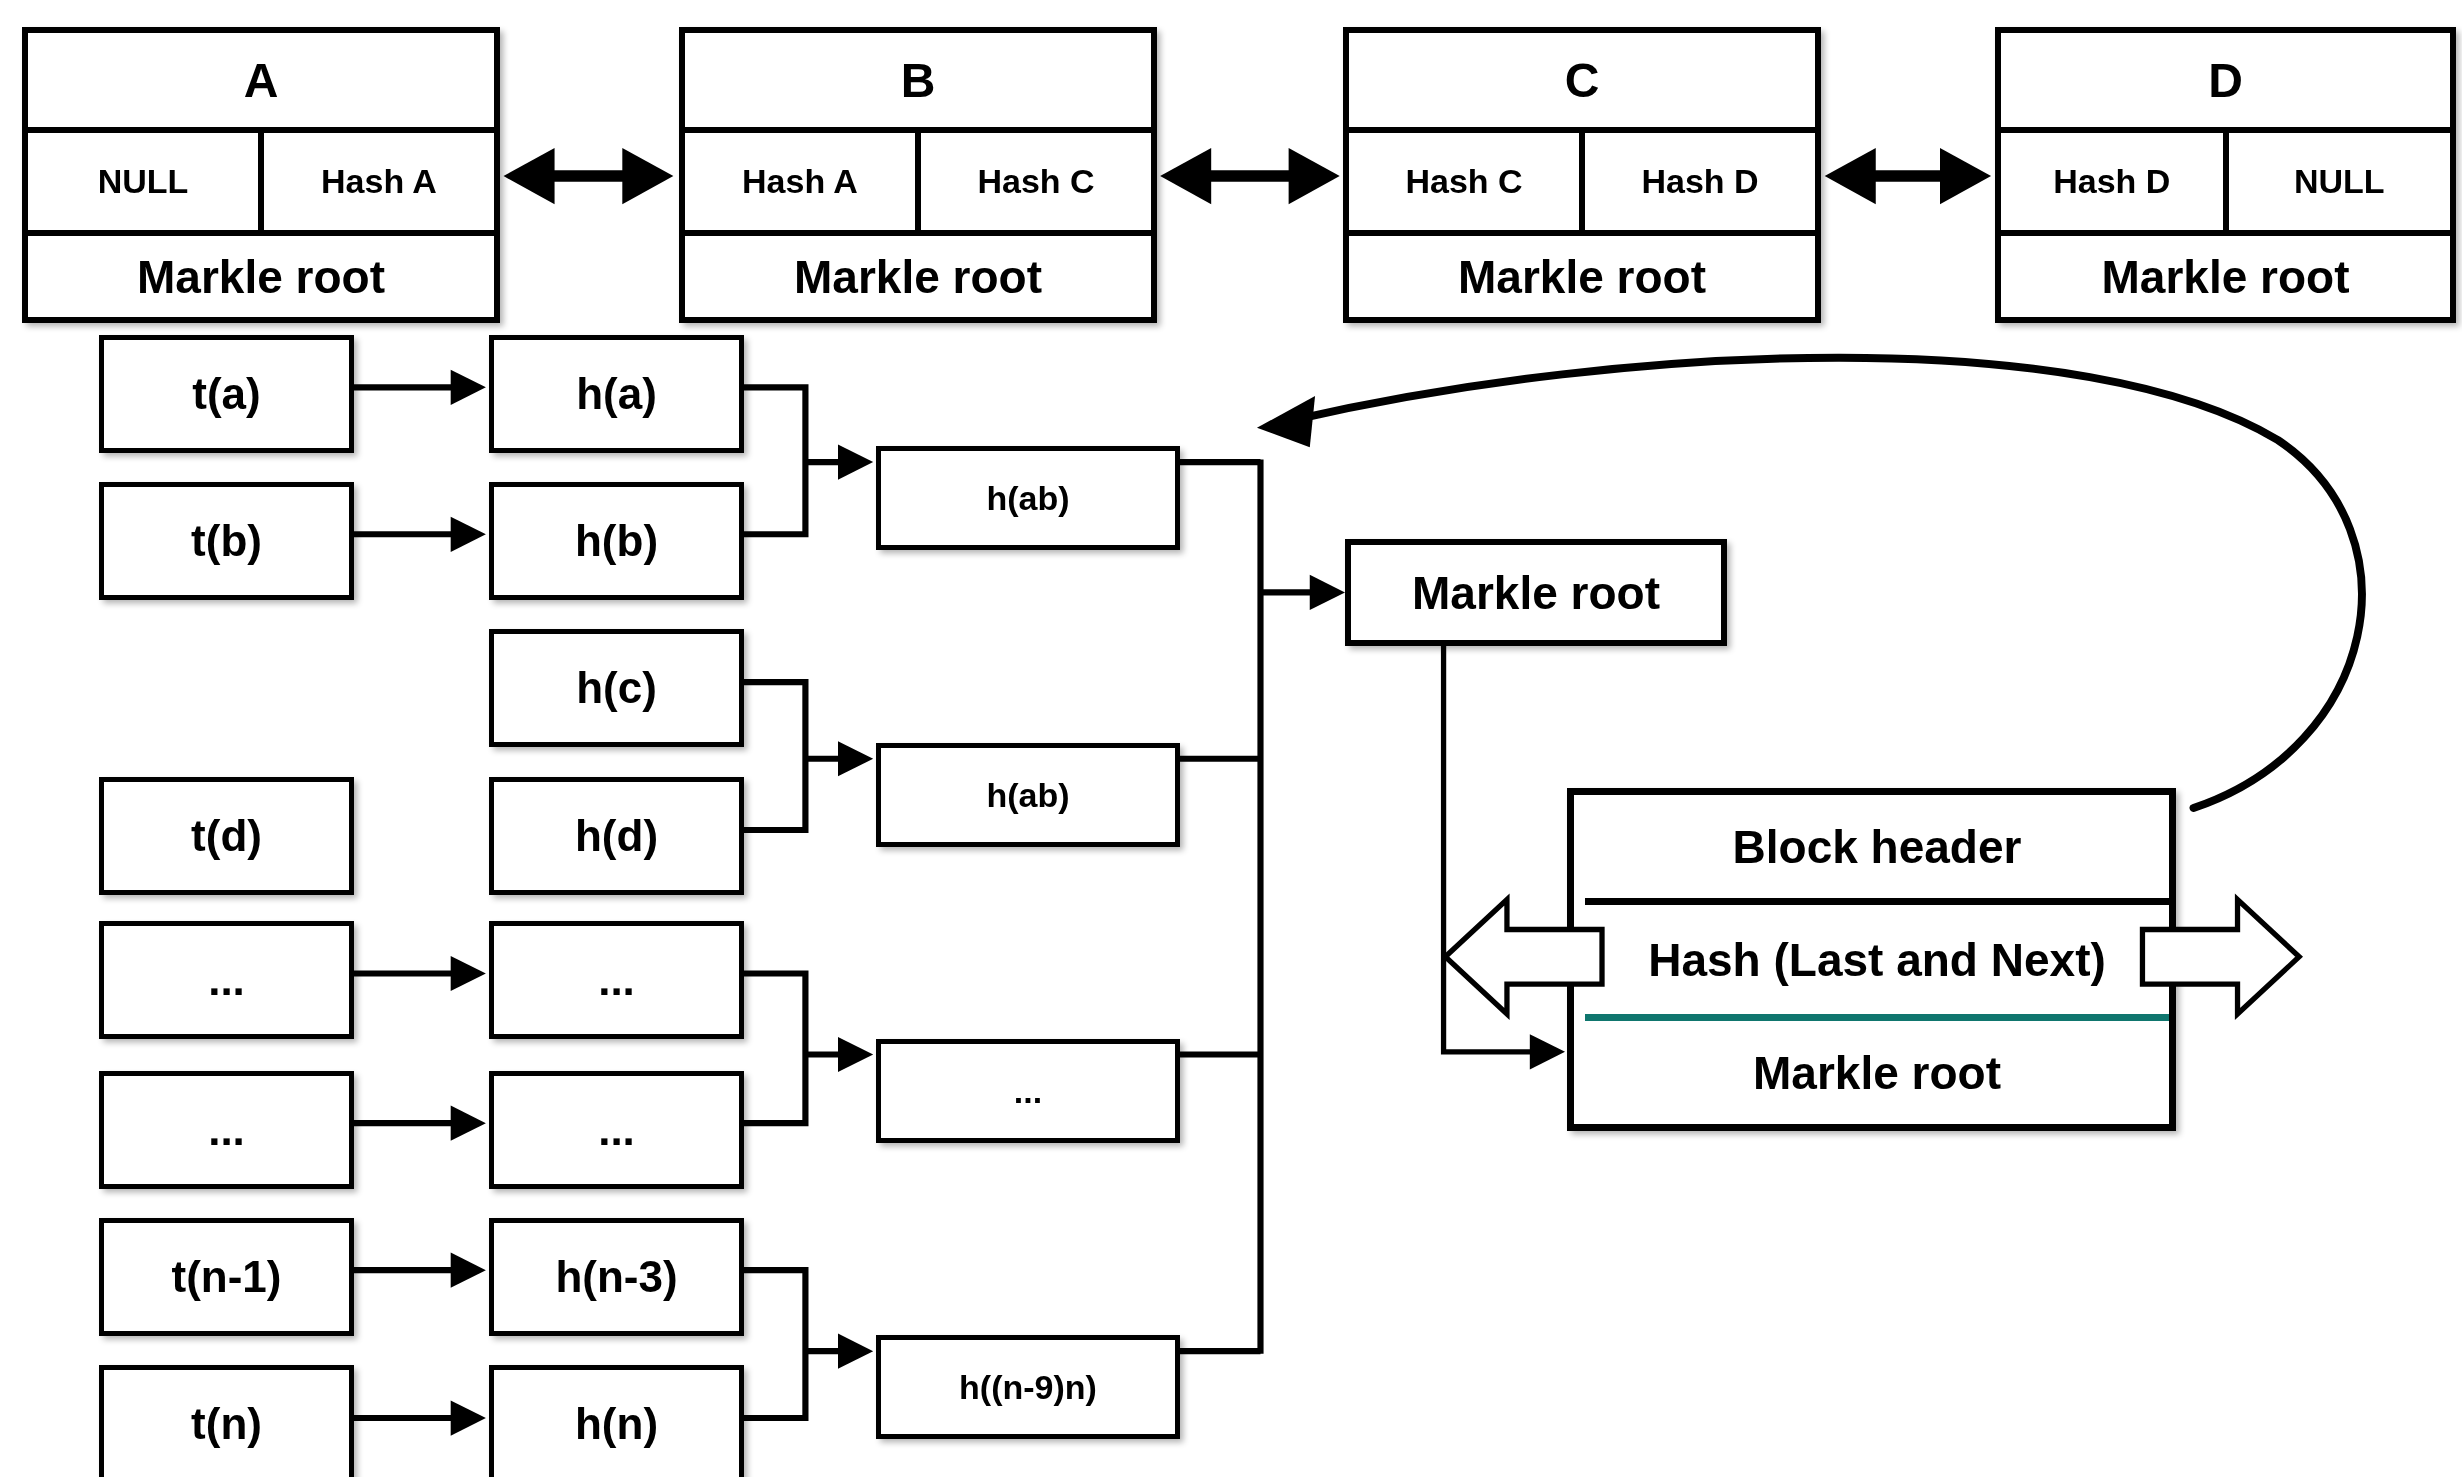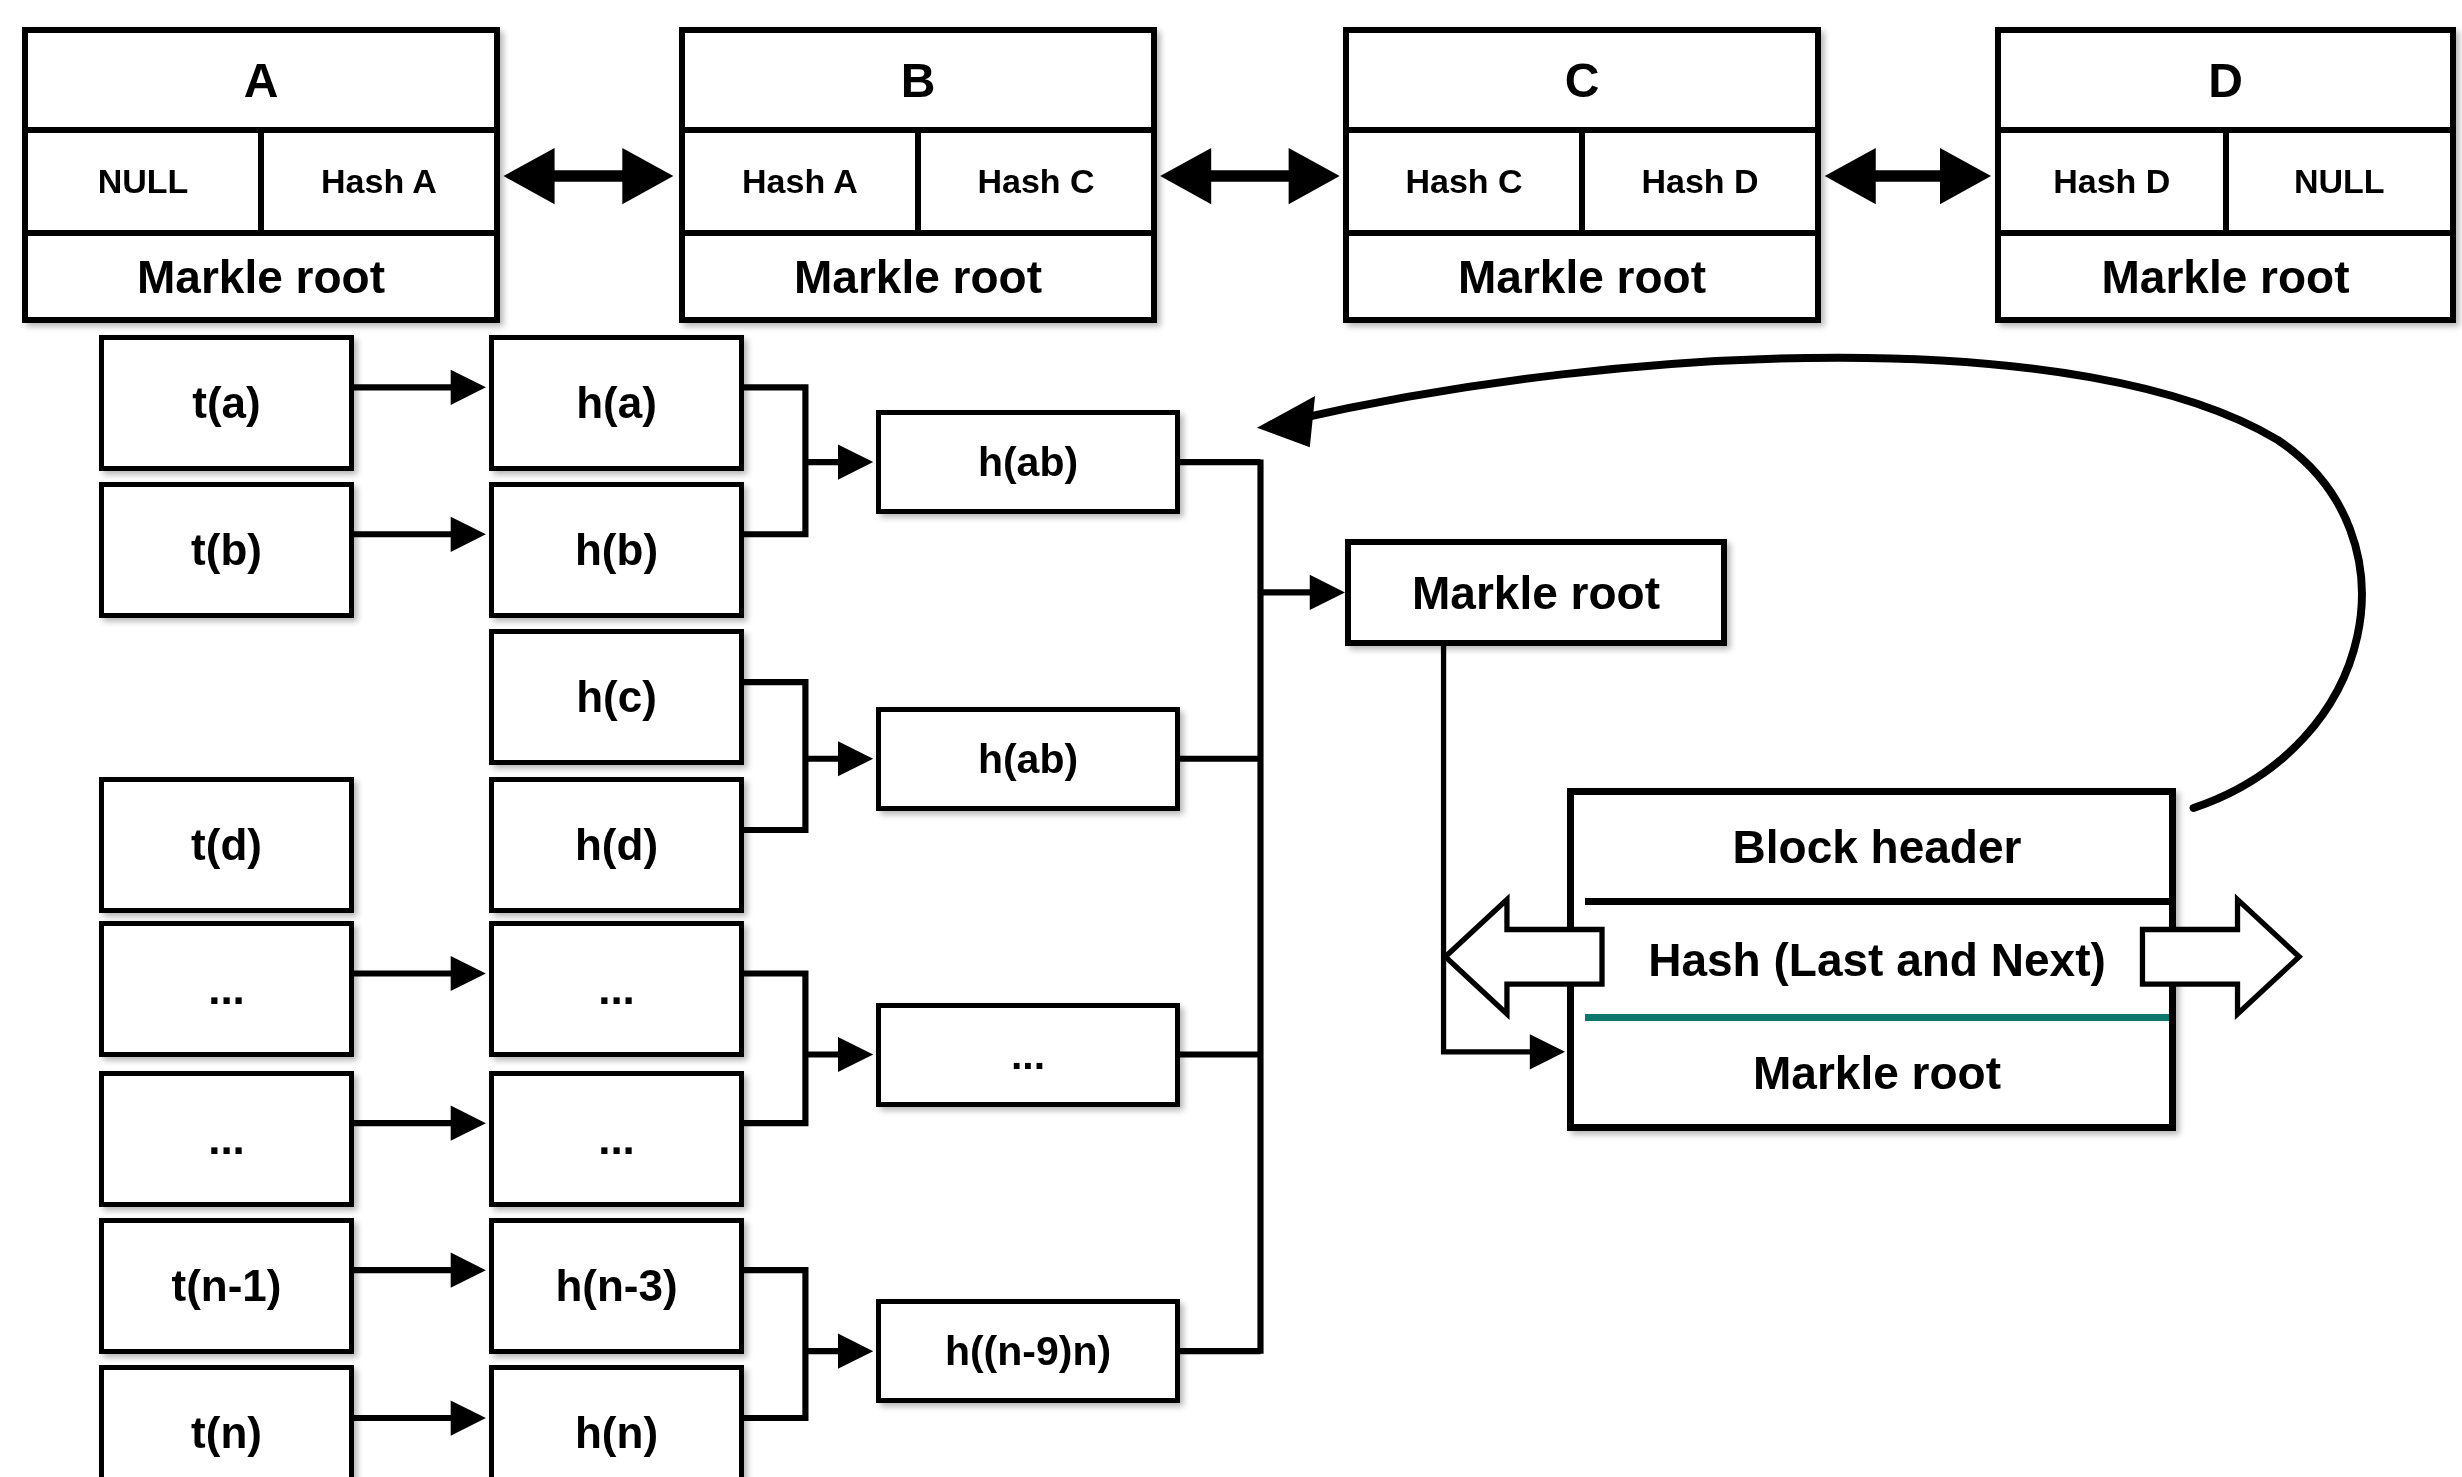--- a/index.html
+++ b/index.html
@@ -13,24 +13,24 @@
   .chain{display:flex;flex-direction:column;}
   .cb-title{flex:0 0 94px;display:flex;align-items:center;justify-content:center;
             border-bottom:6.2px solid #000;font-size:48px;font-weight:700;}
   .cb-mid{flex:0 0 97px;display:flex;border-bottom:6.2px solid #000;}
   .cb-cell{flex:1 1 50%;display:flex;align-items:center;justify-content:center;
            font-size:34px;font-weight:700;}
   .cb-cell.first{border-right:6.2px solid #000;}
   .cb-root{flex:1 1 auto;display:flex;align-items:center;justify-content:center;
            font-size:46px;font-weight:700;}
   
-  .tbox{width:255px;height:136px;border-width:5.3px;display:flex;align-items:center;
+  .tbox{width:255px;height:118px;border-width:5.3px;display:flex;align-items:center;
         justify-content:center;font-size:44px;font-weight:700;}
   .pbox{width:304px;height:104px;border-width:5.3px;display:flex;align-items:center;
-        justify-content:center;font-size:41px;font-weight:700;}
+        justify-content:center;font-size:34px;font-weight:700;margin-top:36px;}
   .rootbox{left:1345px;top:539px;width:382px;height:107px;border-width:6.2px;display:flex;
         align-items:center;justify-content:center;font-size:46px;font-weight:700;}
   
   .detail{left:1567px;top:788px;width:609px;height:343px;border-width:7px;
           display:flex;flex-direction:column;}
   .d-row{display:flex;align-items:center;justify-content:center;font-size:46px;font-weight:700;margin-left:11px;}
   .d-row.r1{flex:0 0 103px;border-bottom:7px solid #000;}
   .d-row.r2{flex:0 0 109px;border-bottom:7px solid #0f766e;}
   .d-row.r3{flex:1 1 auto;}
   svg.overlay{position:absolute;left:0;top:0;z-index:5;pointer-events:none;}

